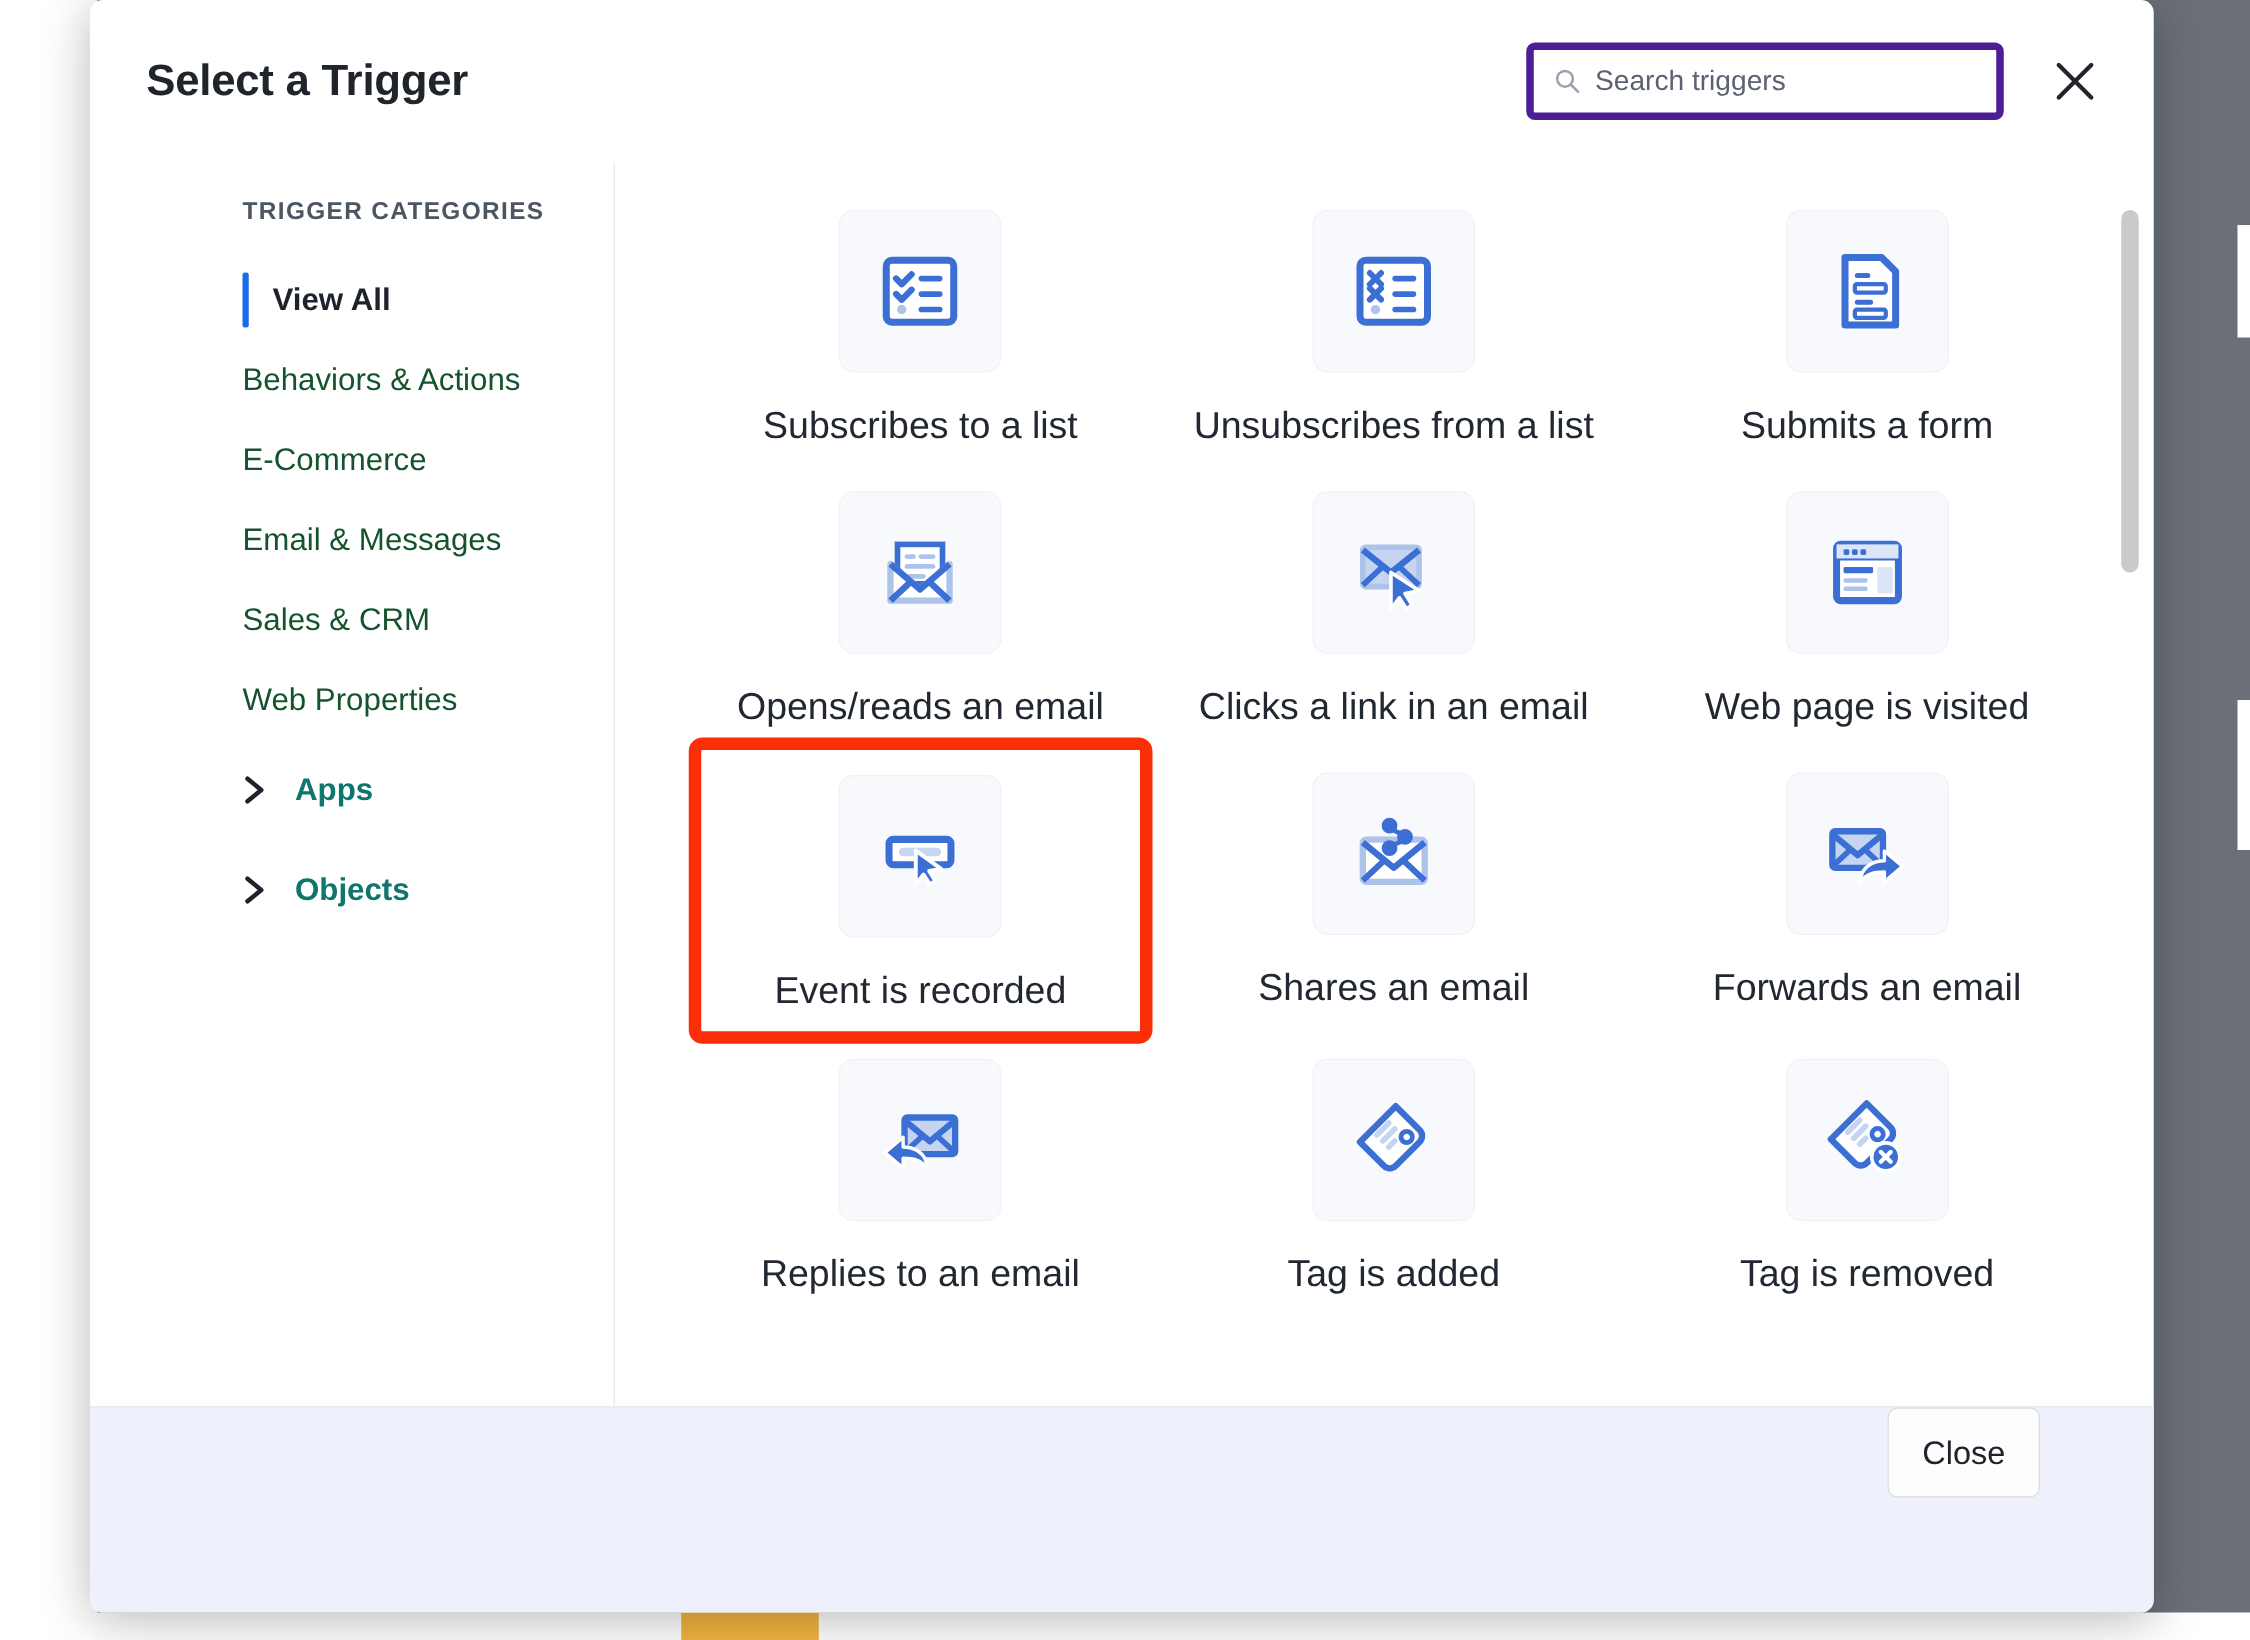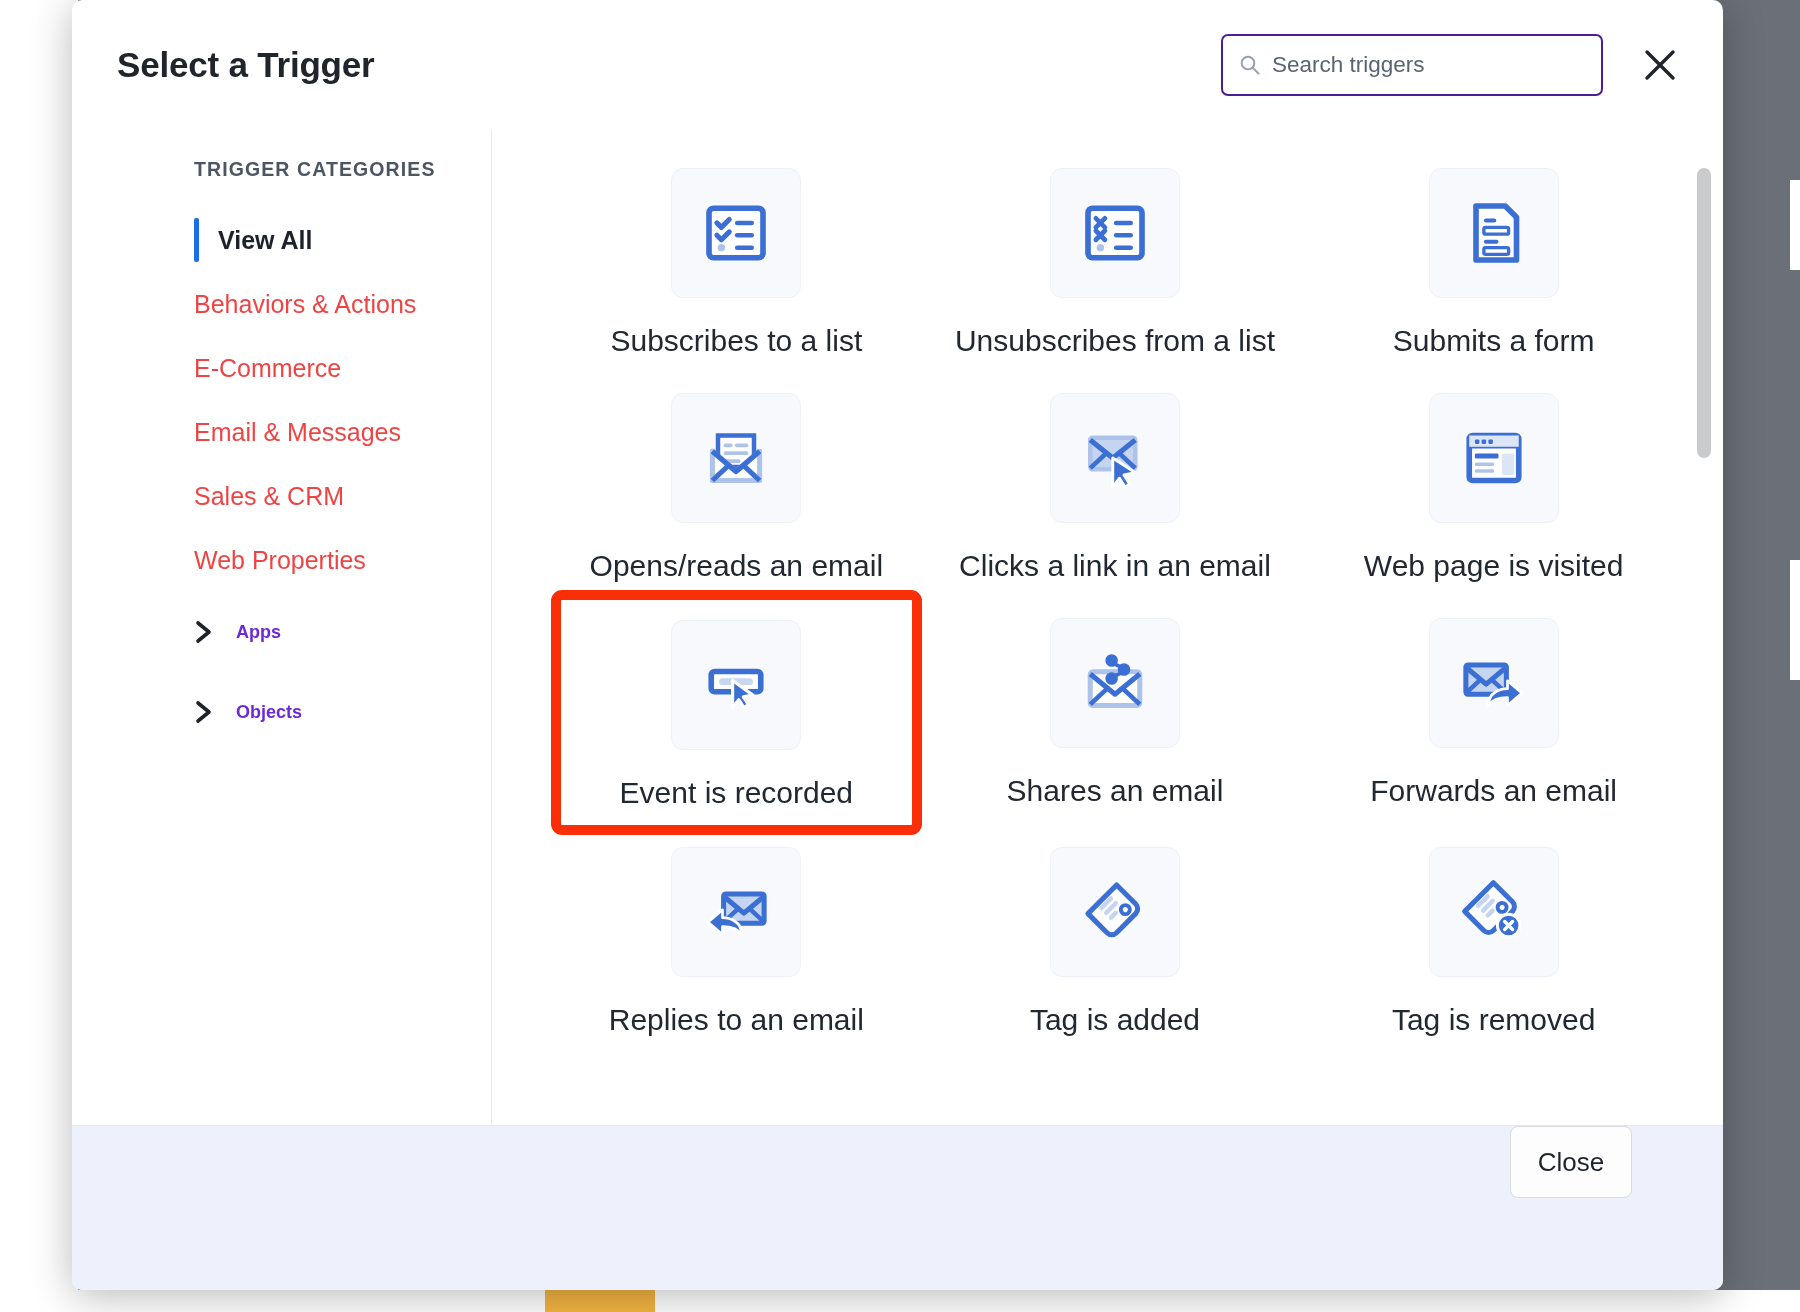--- a/index.html
+++ b/index.html
@@ -62,21 +62,21 @@
     font-weight: bold;
     color: #20242b;
     letter-spacing: -0.2px;
   }
   .header-right {
     margin-left: auto;
     display: flex; align-items: center; gap: 30px;
   }
   .search-box {
     width: 382px; height: 62px;
-    border: 2px solid #4c1d95;
+    border: 6px solid #4c1d95;
     border-radius: 7px;
     display: flex; align-items: center;
     padding: 0 16px;
     gap: 11px;
     background: #fff;
   }
   .search-icon svg { display: block; }
   .search-input {
     border: none; outline: none;
     font-family: "Liberation Sans", sans-serif;
@@ -113,21 +113,21 @@
     letter-spacing: 1.1px;
     color: #4c5562;
     padding-left: 122px;
     margin-bottom: 27px;
   }
   .side-item {
     height: 64px;
     display: flex; align-items: center;
     padding-left: 122px;
     font-size: 25px;
-    color: #ef4444;
+    color: #14532d;
     cursor: pointer;
     position: relative;
   }
   .side-item.active {
     color: #1d222b;
     font-weight: bold;
     text-align: center;
   }
   .side-item.active::before {
     content: "";
@@ -135,23 +135,23 @@
     left: 122px; top: 10px;
     width: 5px; height: 44px;
     background: #1a6ce7;
     border-radius: 2px;
   }
   .side-item.active .side-label { padding-left: 24px; }
   .side-group {
     height: 80px;
     display: flex; align-items: center;
     padding-left: 122px;
-    font-size: 18px;
+    font-size: 25px;
     font-weight: bold;
-    color: #6d28d9;
+    color: #0f766e;
     cursor: pointer;
     gap: 22px;
   }
   .chev { display: flex; align-items: center; }
 
   
   .grid-wrap {
     flex: 1 1 auto;
     position: relative;
     overflow: hidden;

